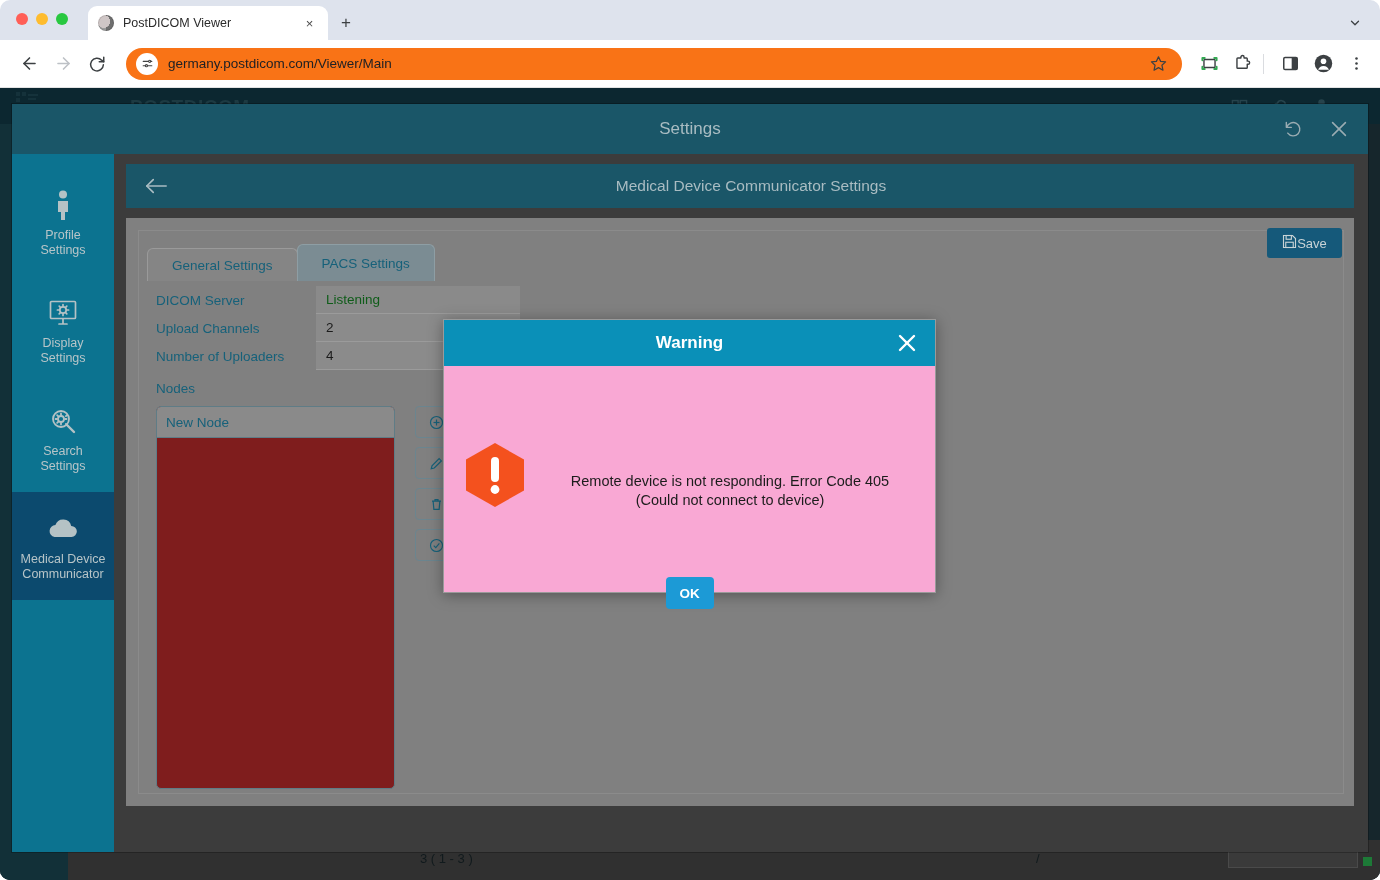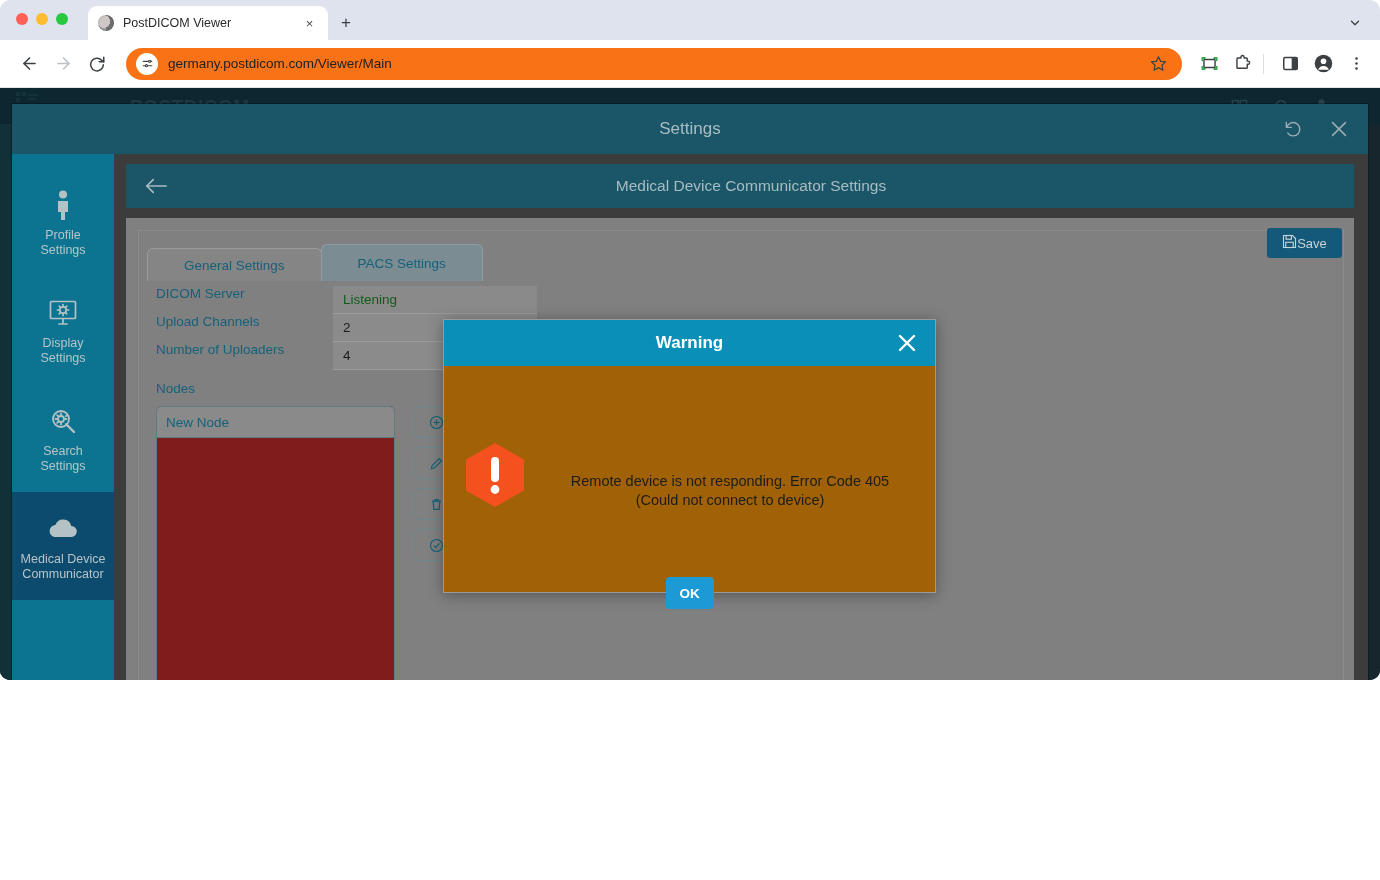--- a/index.html
+++ b/index.html
@@ -12,21 +12,21 @@
     height: 880px;
     overflow: hidden;
     font-family: "Liberation Sans", sans-serif;
     -webkit-font-smoothing: antialiased;
   }
 
   
   .browser {
     position: absolute;
     left: 0; top: 0;
-    width: 1380px; height: 680px;
+    width: 1380px; height: 880px;
     background: #ffffff;
     border-radius: 10px;
     overflow: hidden;
   }
   .tabstrip {
     position: relative;
     height: 40px;
     background: #dee3ed;
     display: flex;
     align-items: flex-end;
@@ -374,21 +374,21 @@
 
   .tabs {
     position: absolute;
     left: 21px; top: 26px;
     display: flex;
     align-items: flex-end;
     z-index: 3;
   }
   .tab-item {
     height: 32px;
-    padding: 0 36px;
+    padding: 0 24px;
     background: #858585;
     border: 1px solid #9a9a9a;
     border-bottom: none;
     border-radius: 6px 6px 0 0;
     display: flex;
     align-items: center;
     font-size: 13.5px;
     color: #16617a;
     margin-right: -1px;
   }
@@ -399,22 +399,22 @@
     color: #16617a;
   }
 
   .settings-table {
     position: absolute;
     left: 30px; top: 68px;
     z-index: 2;
   }
   .st-row {
     display: flex;
+    align-items: center;
     height: 28px;
-    gap: 17px;
   }
   .st-label {
     width: 160px;
     font-size: 13.5px;
     color: #16617a;
     flex: none;
   }
   .st-value {
     width: 204px;
     height: 28px;
@@ -497,21 +497,21 @@
   
   .dlg-backdrop {
     position: absolute;
     inset: 0;
     background: transparent;
   }
   .dialog {
     position: absolute;
     left: 443px; top: 231px;
     width: 493px; height: 274px;
-    background: #a16207;
+    background: #f9a8d4;
     border: 1px solid #9a9a9a;
     box-shadow: 0 2px 14px rgba(0,0,0,.35);
     box-sizing: border-box;
     z-index: 40;
   }
   .dlg-header {
     position: relative;
     height: 46px;
     background: #0a90b8;
     display: flex;

